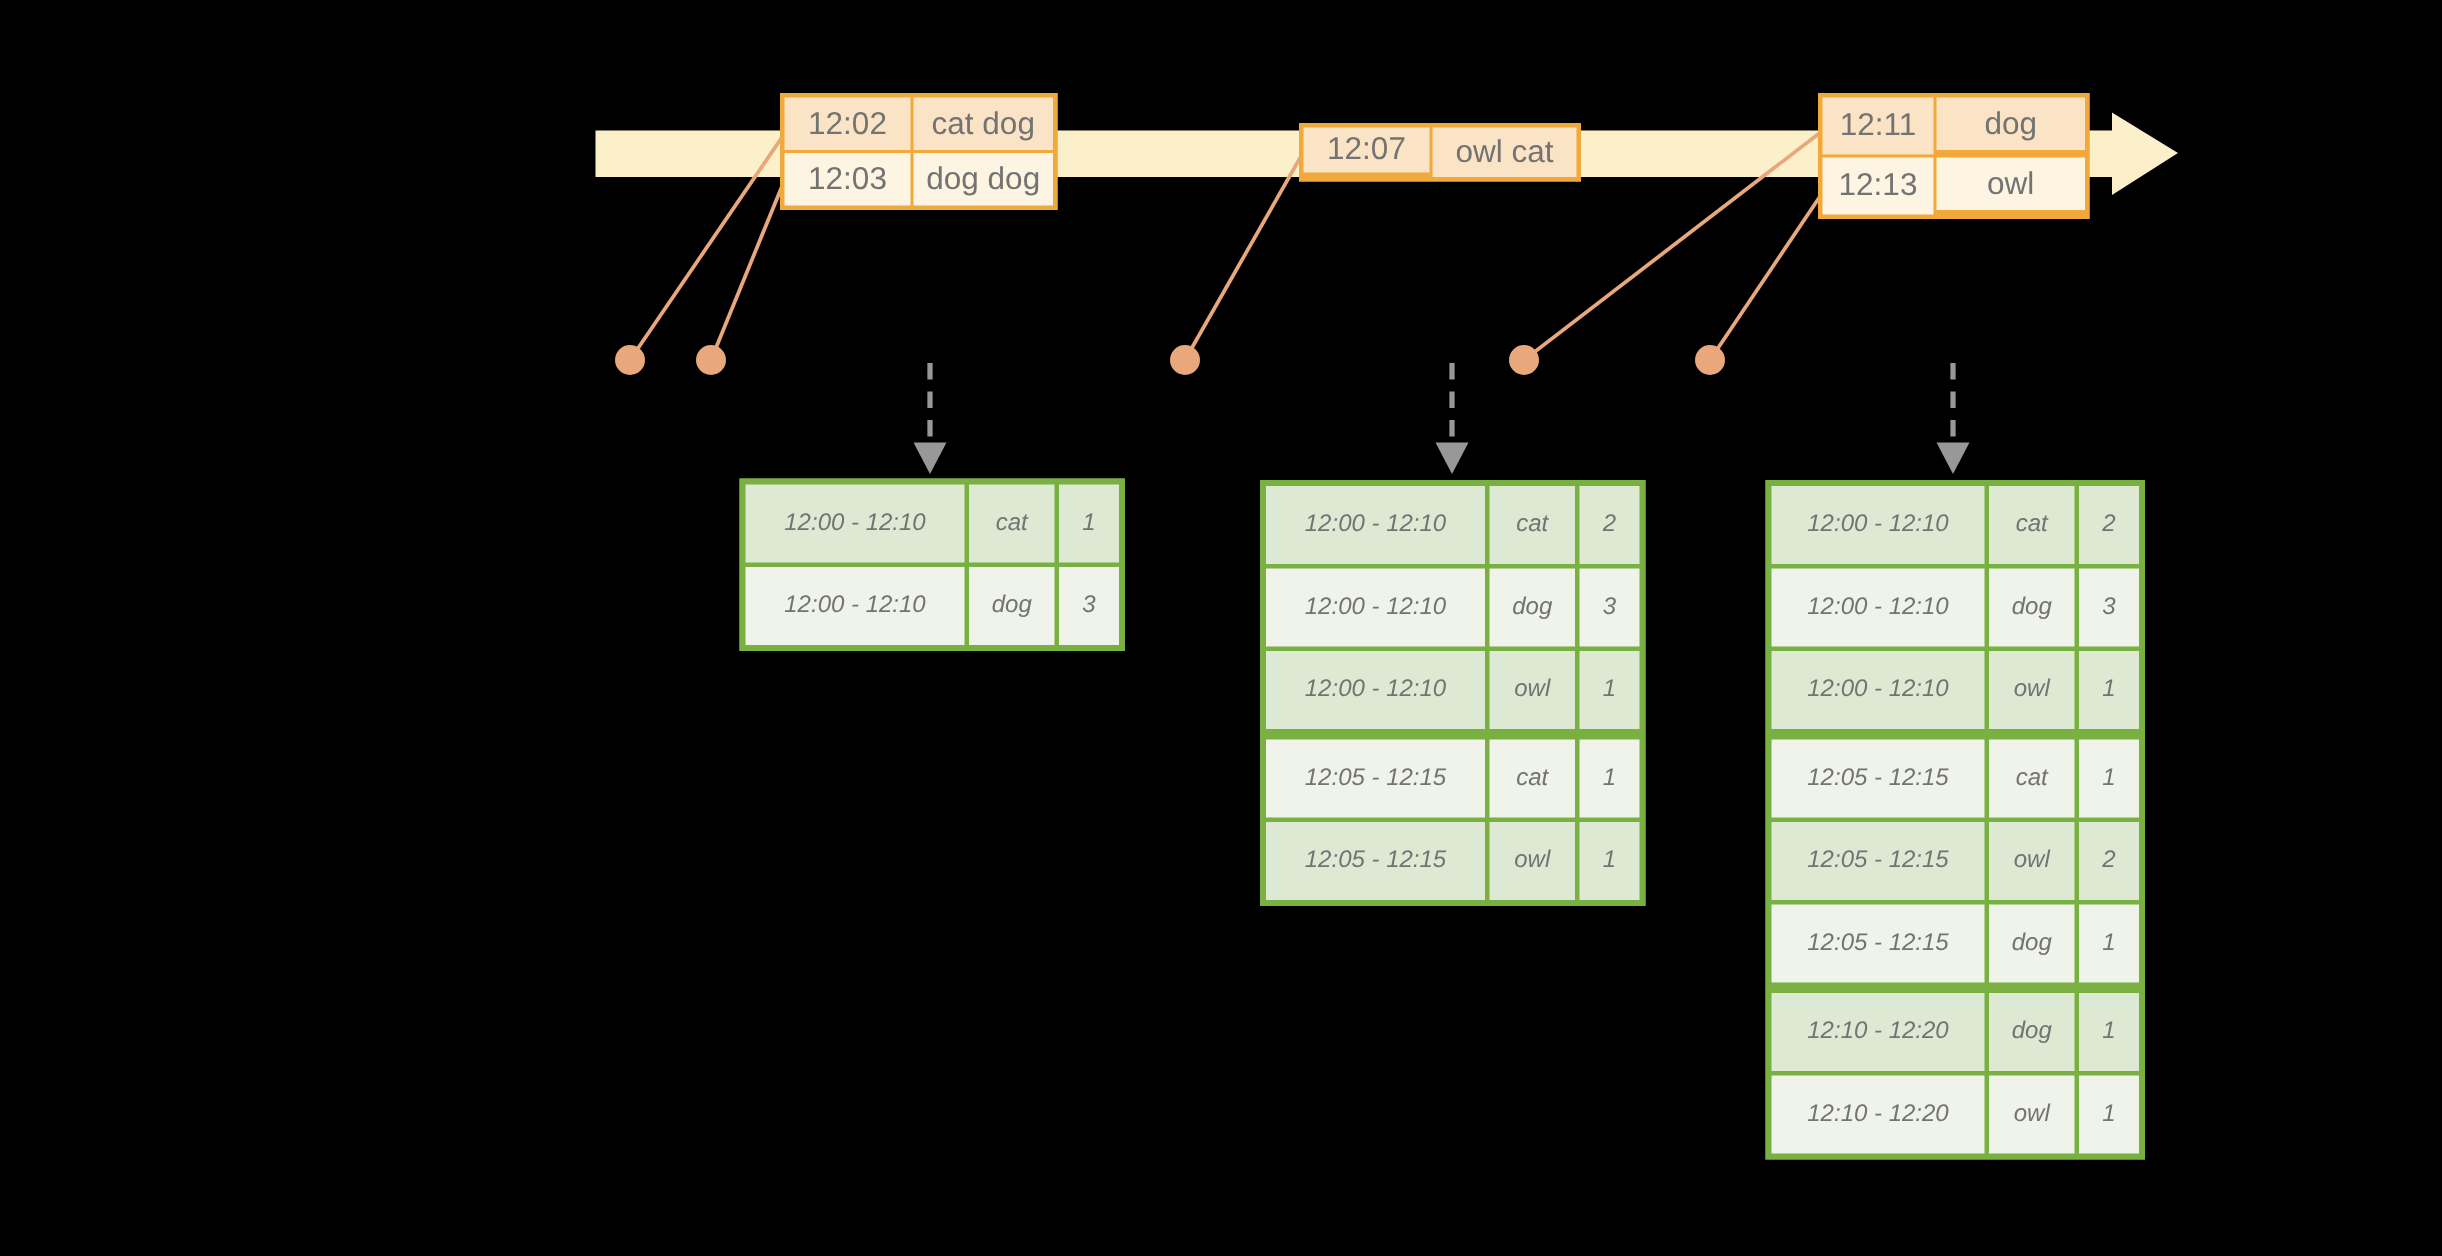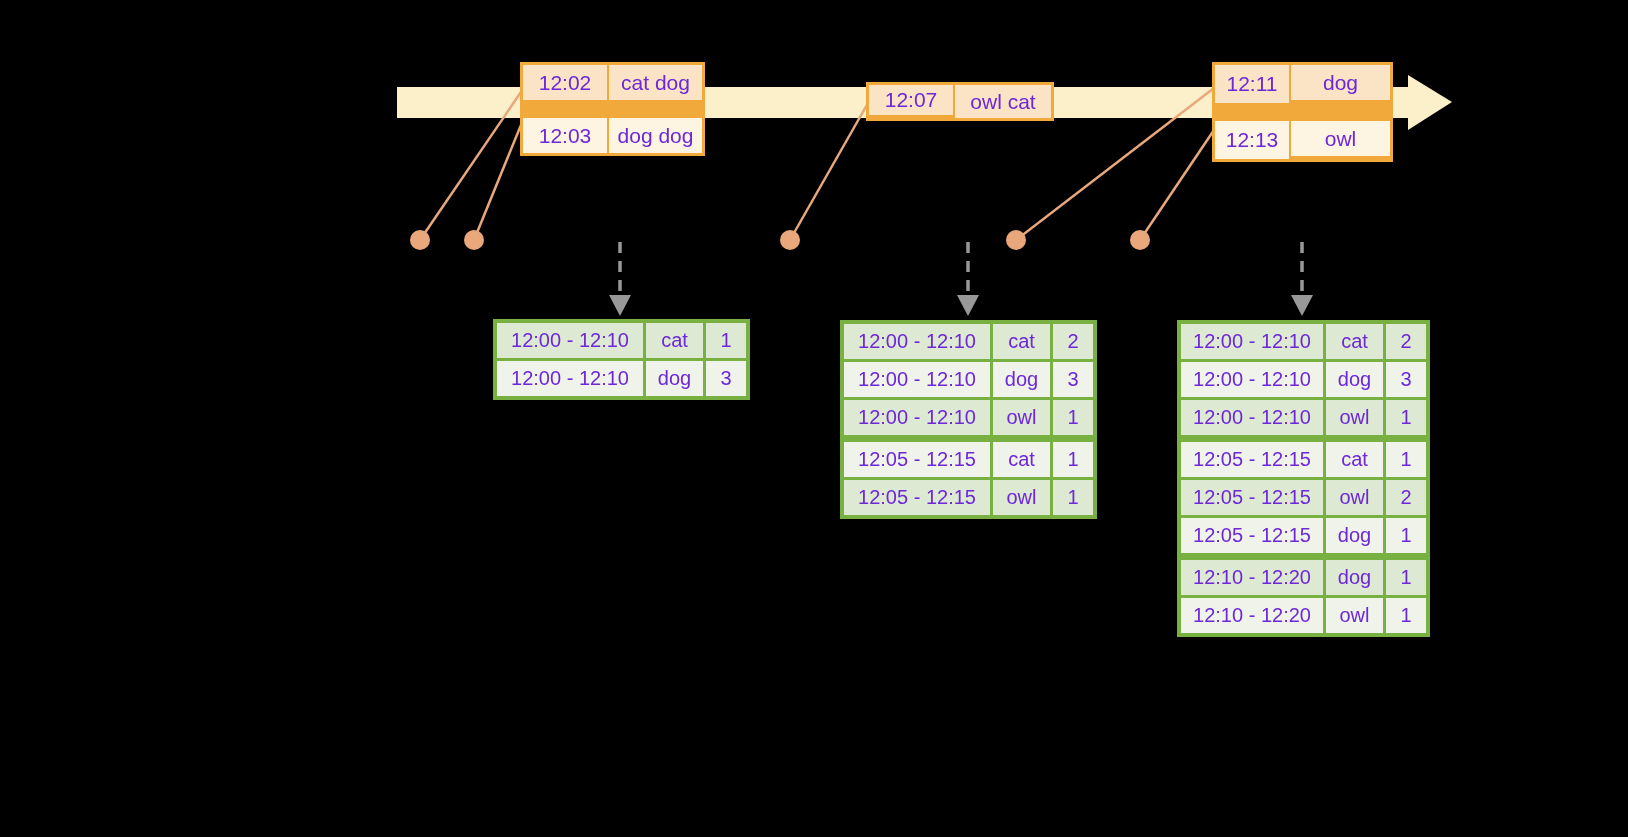--- a/index.html
+++ b/index.html
@@ -1,40 +1,40 @@
 <!DOCTYPE html>
 <html><head>
 <meta charset="utf-8">
 <style>
   html,body{margin:0;padding:0;background:#000;}
   .canvas{position:relative;width:1628px;height:837px;background:#000;overflow:hidden;
-          font-family:"Liberation Sans",sans-serif;color:#6d28d9;}
+          font-family:"Liberation Sans",sans-serif;color:#737373;}
   svg.layer{position:absolute;left:0;top:0;display:block;}
 
   
   .etable{position:absolute;display:flex;flex-direction:column;gap:2px;
           border:3px solid #F2A93B;background:#F2A93B;box-sizing:content-box;}
   .et-row{display:flex;gap:2px;}
   .et-cell{display:flex;align-items:center;justify-content:center;
            font-size:21px;background:#FBE3C5;}
-  .et-row.cream .et-cell{background:#FDF4E1;margin-top:16px;}
+  .et-row.cream .et-cell{background:#FDF4E1;}
   #et1 .c-time{width:84px;height:35px}  #et1 .c-words{width:93px;height:35px}
   #et2 .c-time{width:84px;height:30px}  #et2 .c-words{width:96px;height:33px}
   #et3 .c-time{width:74px;height:38px}  #et3 .c-words{width:99px;height:35px}
   #et1{left:520px;top:62px}
   #et2{left:866px;top:82px}
   #et3{left:1212px;top:62px}
 
   
   .gtable{position:absolute;display:flex;flex-direction:column;gap:3px;
           border:4px solid #78B042;background:#78B042;box-sizing:content-box;}
   .g-row{display:flex;gap:3px;}
   .g-row.sep{margin-top:4px;}
-  .g-cell{height:35px;display:flex;align-items:center;justify-content:center;
-          font-size:20px;background:#DEE9D3;}
+  .g-cell{height:52px;display:flex;align-items:center;justify-content:center;
+          font-size:16px;background:#DEE9D3;font-style:italic;}
   .g-row.light .g-cell{background:#EFF3EA;}
   .gt-a .c0{width:146px}.gt-a .c1{width:57px}.gt-a .c2{width:40px}
   .gt-b .c0{width:142px}.gt-b .c1{width:57px}.gt-b .c2{width:40px}
   #gt1{left:493px;top:319px}
   #gt2{left:840px;top:320px}
   #gt3{left:1177px;top:320px}
 </style>
 </head>
 <body>
 

